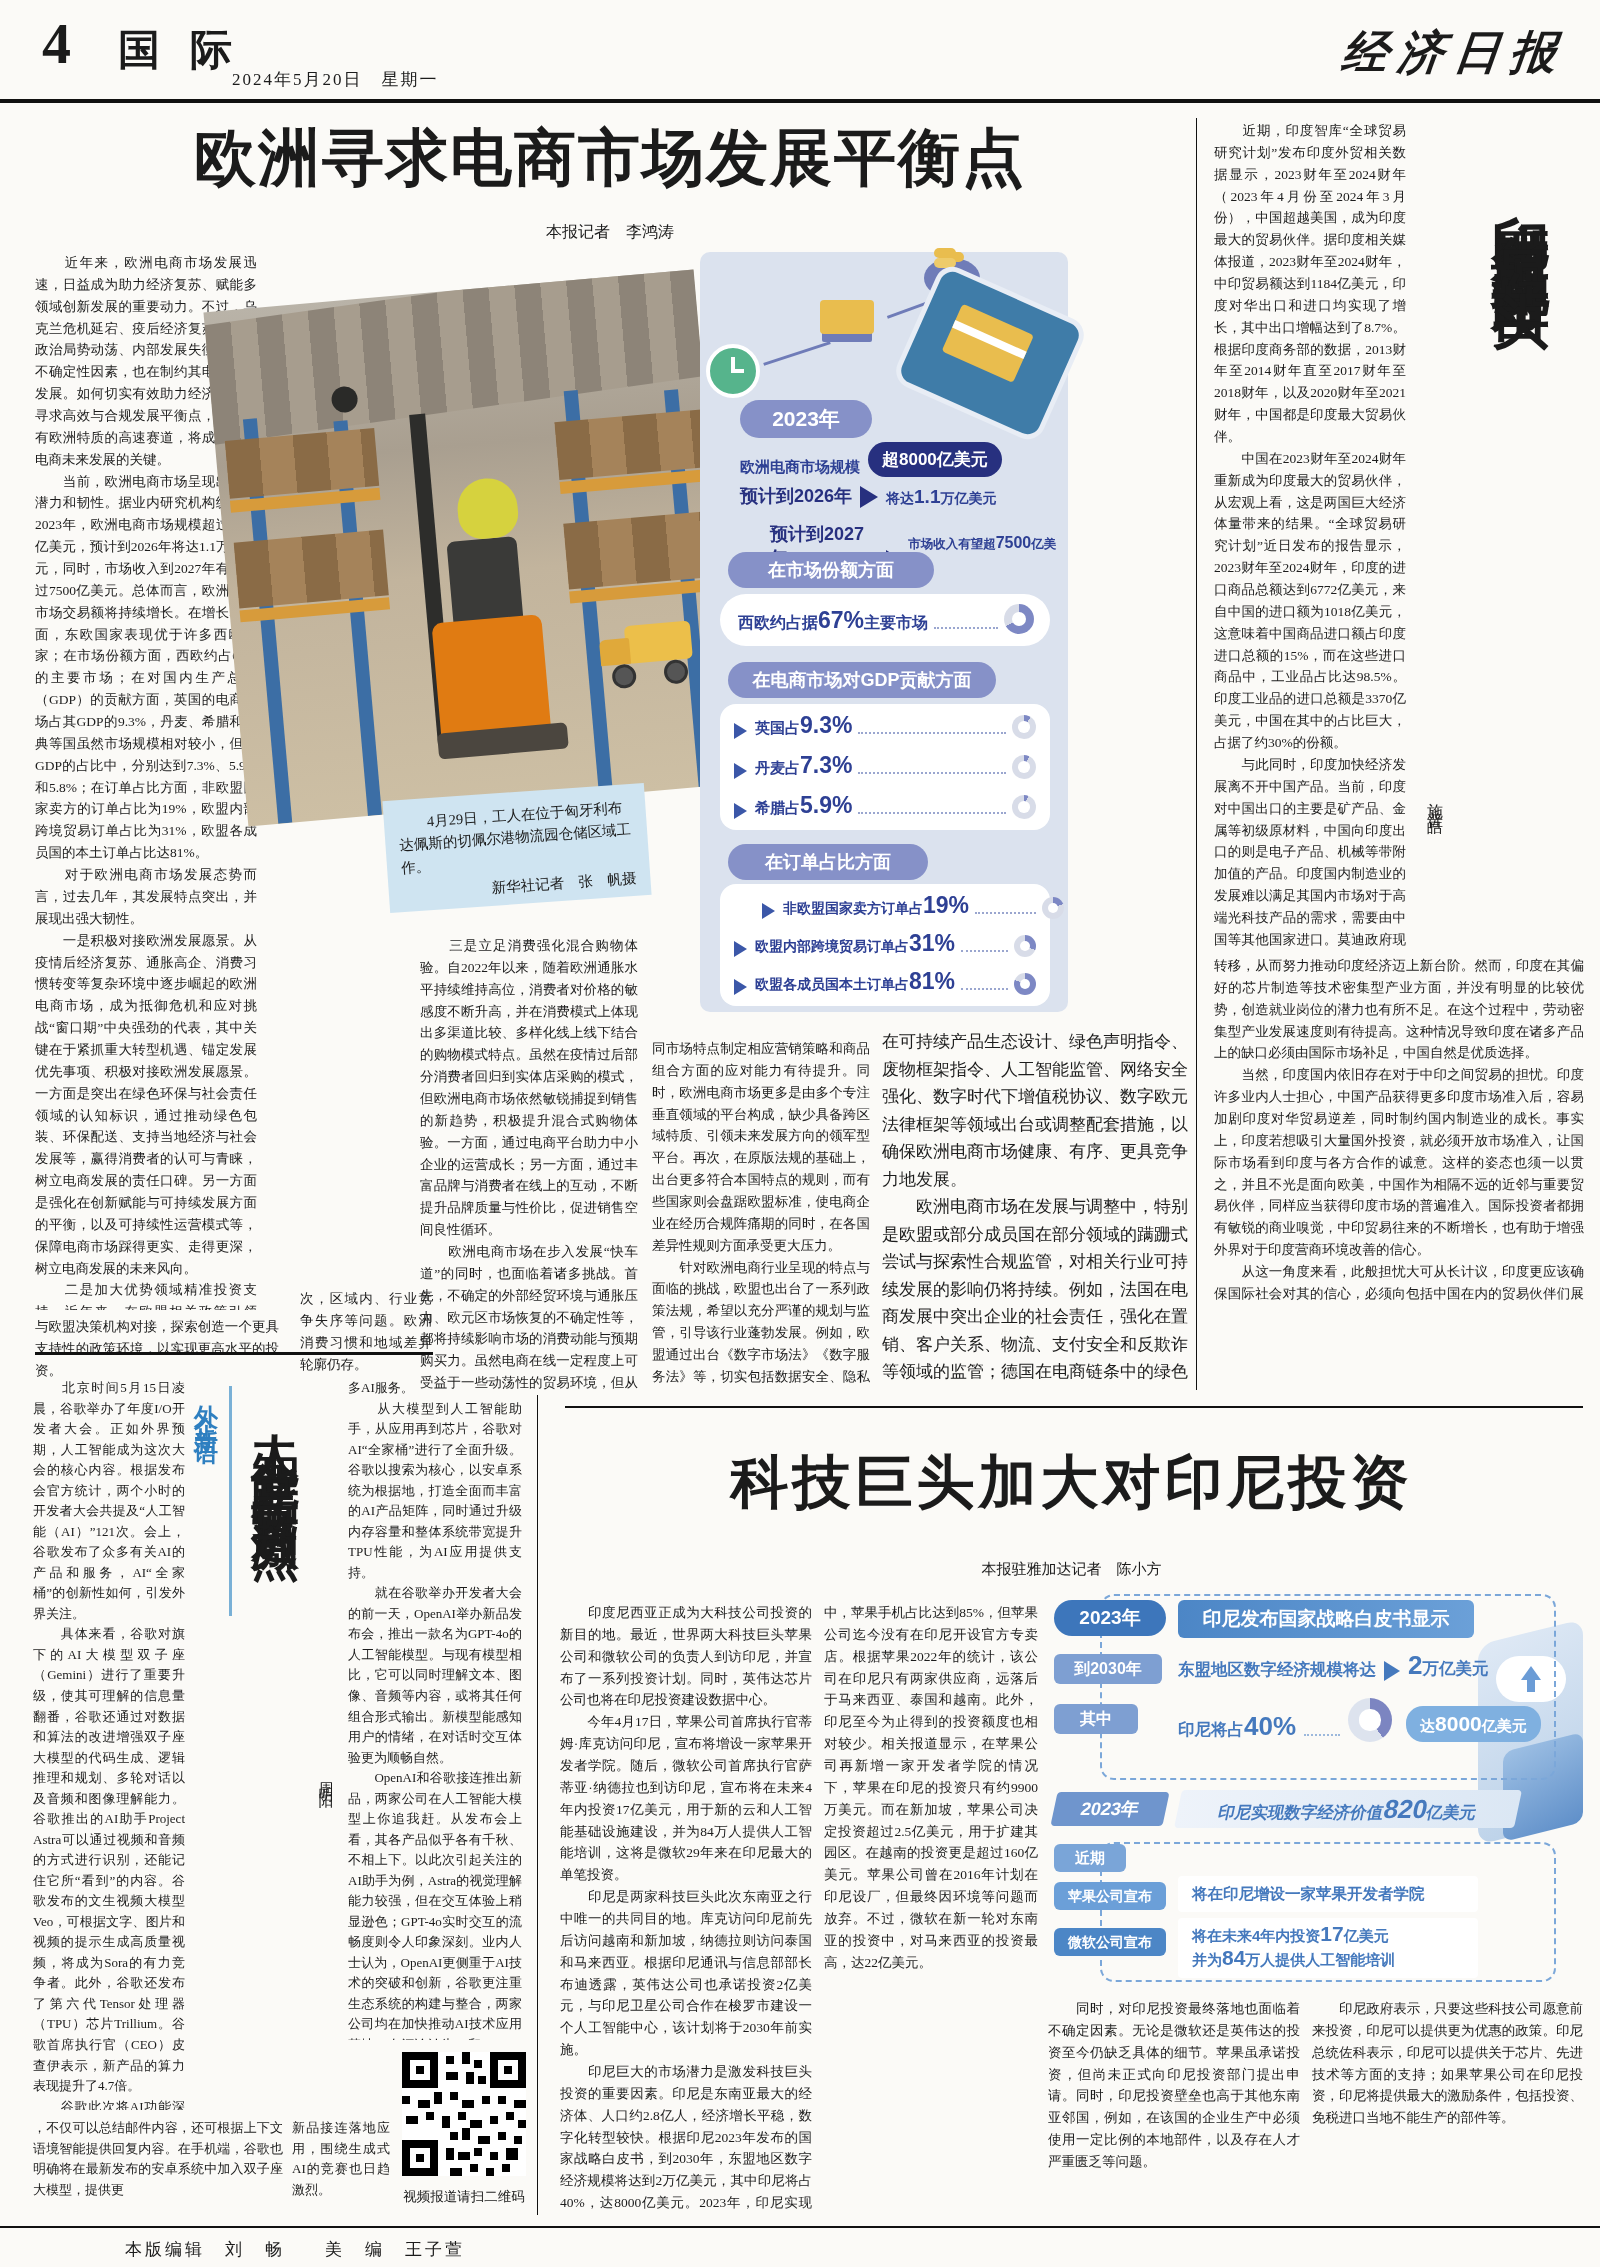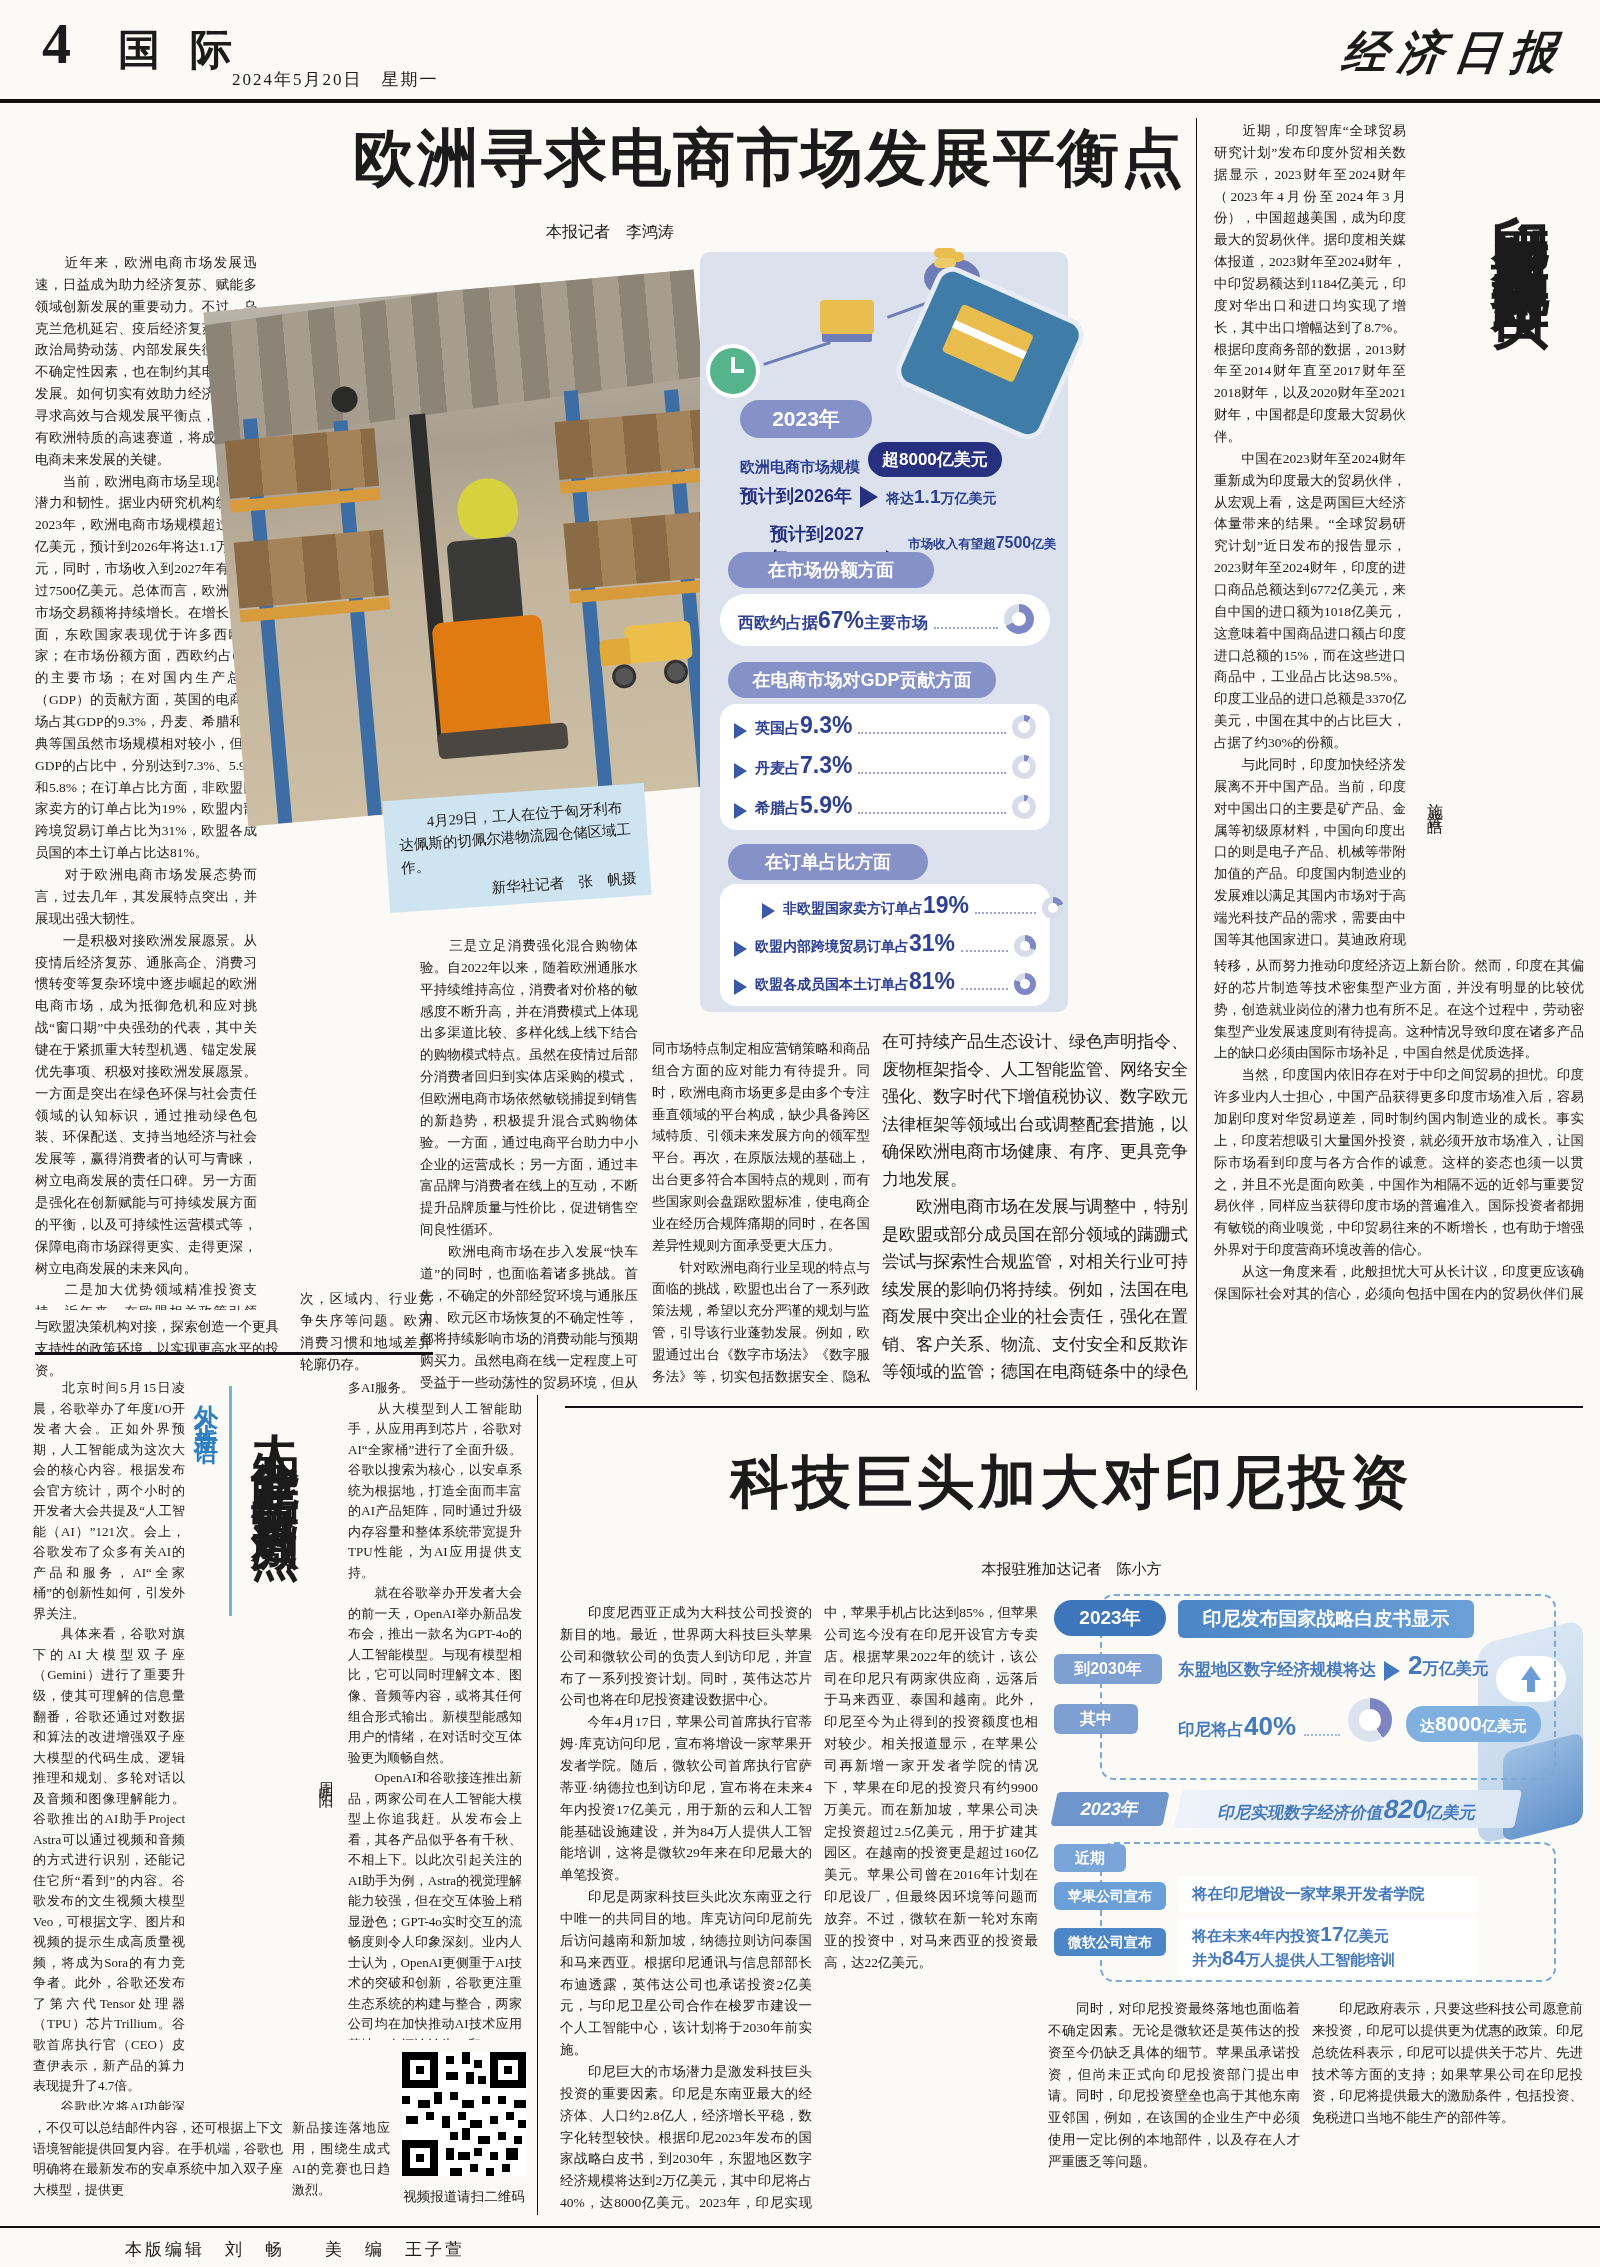--- a/index.html
+++ b/index.html
@@ -11,21 +11,21 @@
   .rule{position:absolute;background:#111;}
   .vtext{writing-mode:vertical-rl;}
   .sans{font-family:"Liberation Sans","DejaVu Sans",sans-serif;}
   
   #page-num{left:42px;top:10px;font-size:58px;font-weight:900;}
   #section-name{left:118px;top:22px;font-size:42px;font-weight:900;letter-spacing:30px;}
   #edition-date{left:232px;top:68px;font-size:17px;letter-spacing:2px;}
   #masthead{right:34px;top:22px;font-size:46px;font-weight:900;font-style:italic;letter-spacing:10px;
             font-family:"Liberation Serif","DejaVu Serif",serif;transform:skewX(-6deg);}
   
-  #eu-title{left:35px;top:116px;width:1150px;text-align:right;font-size:62px;font-weight:900;
+  #eu-title{left:35px;top:116px;width:1150px;text-align:center;font-size:62px;font-weight:900;
             letter-spacing:2px;font-family:"Liberation Sans","DejaVu Sans",sans-serif;}
   #eu-byline{left:35px;top:222px;width:1150px;text-align:center;font-size:16px;}
   
   #eu-photo{left:225px;top:290px;width:492px;height:516px;transform:rotate(-5deg);
             background:linear-gradient(180deg,#b9b3a8 0%,#a99f90 30%,#c2b49d 55%,#cdbfa4 100%);overflow:hidden;}
   .beam{position:absolute;background:repeating-linear-gradient(90deg,#8d8478 0 26px,#a79d8e 26px 52px);}
   .post{position:absolute;background:#3c6ea5;width:14px;}
   .shelfbar{position:absolute;background:#d79b3b;height:12px;}
   .boxes{position:absolute;background:repeating-linear-gradient(90deg,#8a6b46 0 34px,#a5835a 34px 68px);}
   #caption-box{left:386px;top:792px;width:262px;height:112px;background:#cfe4f1;transform:rotate(-4deg);

